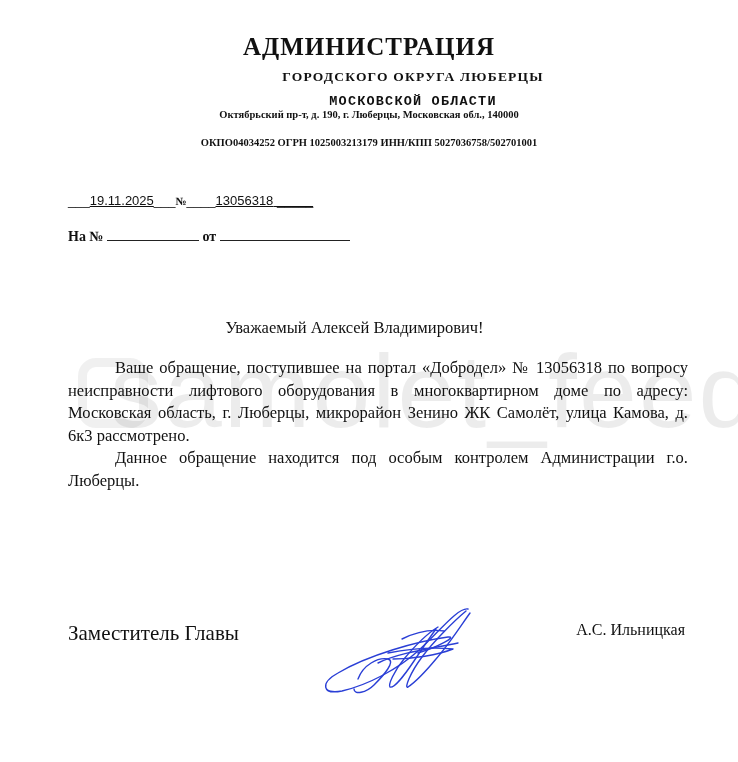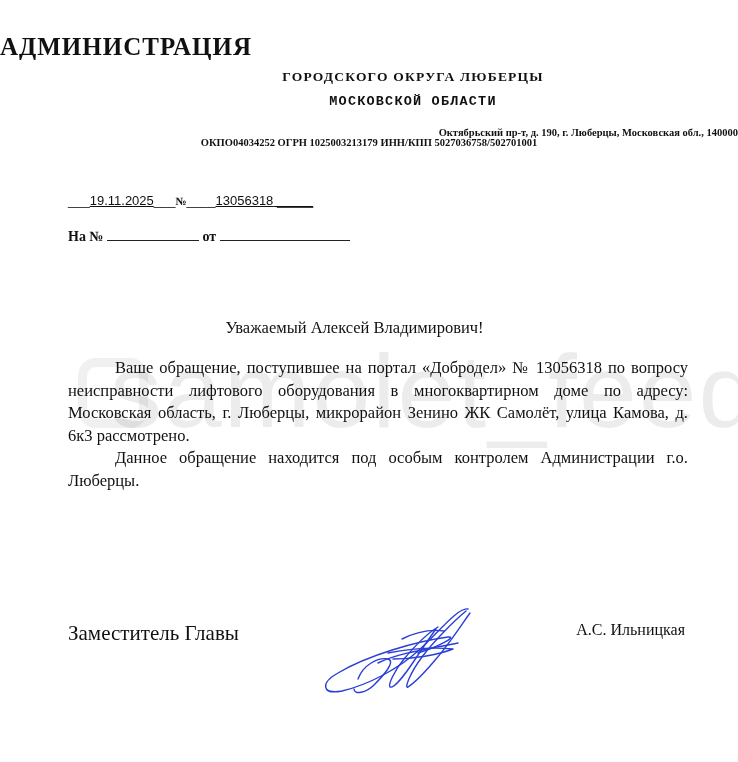--- a/index.html
+++ b/index.html
@@ -3,26 +3,26 @@
 <meta charset="utf-8">
 <style>
   html, body { margin: 0; padding: 0; background: #ffffff; }
   body { width: 738px; height: 762px; position: relative; overflow: hidden; font-family: "Liberation Serif", serif; color: #111; }
   .page { position: absolute; left: 0; top: 0; width: 738px; height: 762px; background: #fff; }
 
   .watermark { position: absolute; left: 80px; top: 340px; width: 620px; height: 120px; pointer-events: none; }
   .wm-text { position: absolute; left: 30px; top: -8px; font-family: "Liberation Sans", sans-serif; font-size: 104px; letter-spacing: 2px; color: #000; opacity: 0.07; white-space: nowrap; }
   .wm-logo { position: absolute; left: -2px; top: 18px; width: 70px; height: 70px; border: 9px solid #000; border-radius: 18px; opacity: 0.06; box-sizing: border-box; }
 
-  .hdr-title { position: absolute; left: 0; width: 738px; top: 33px; text-align: left; font-family: "Liberation Serif", serif; font-weight: bold; font-size: 25px; letter-spacing: 1px; }
+  .hdr-title { position: absolute; left: 0; width: 738px; top: 33px; text-align: center; font-family: "Liberation Serif", serif; font-weight: bold; font-size: 25px; letter-spacing: 1px; }
   .hdr-sub { position: absolute; left: 0; width: 738px; text-align: center; font-weight: bold; font-size: 13.5px; letter-spacing: 1.2px; margin-left: 44px; }
   .hdr-sub.l1 { top: 69px; }
   .hdr-sub.l2 { top: 94px; font-family: Liberation Mono, monospace; }
   .hdr-info { position: absolute; left: 0; width: 738px; text-align: center; font-weight: bold; font-size: 10.5px; }
-  .hdr-info.l1 { top: 127px; text-align: right; }
+  .hdr-info.l1 { top: 109px; }
   .hdr-info.l2 { top: 124px; }
   .hdr-info.l3 { top: 137px; }
 
   .reg { position: absolute; left: 68px; top: 193px; font-family: "Liberation Sans", sans-serif; font-size: 13px; white-space: nowrap; }
   .reg .u { text-decoration: underline; }
   .reg .no { font-family: "Liberation Serif", serif; font-weight: bold; font-size: 11px; }
   .ref { position: absolute; left: 68px; top: 229px; font-family: "Liberation Serif", serif; font-weight: bold; font-size: 14px; white-space: nowrap; }
   .ref .line { display: inline-block; border-bottom: 1px solid #222; height: 8px; vertical-align: baseline; }
 
   .greeting { position: absolute; left: 0; width: 657px; top: 318px; text-align: center; padding-left: 52px; box-sizing: border-box; font-size: 16.5px; }

